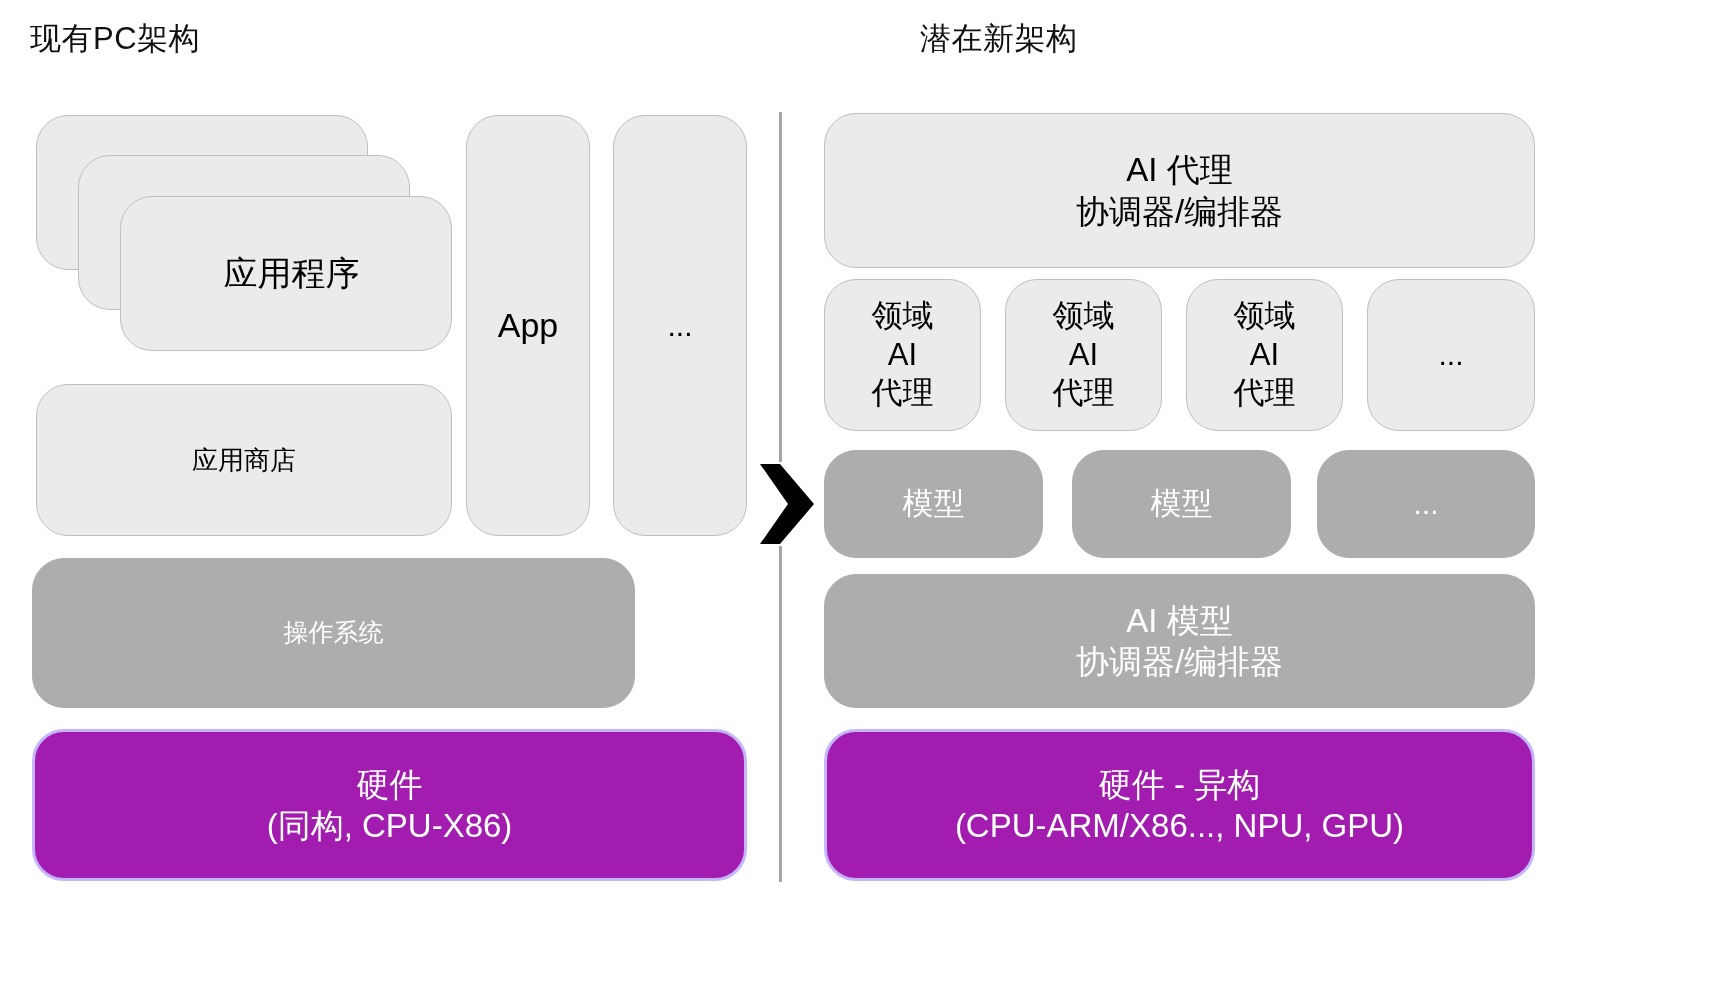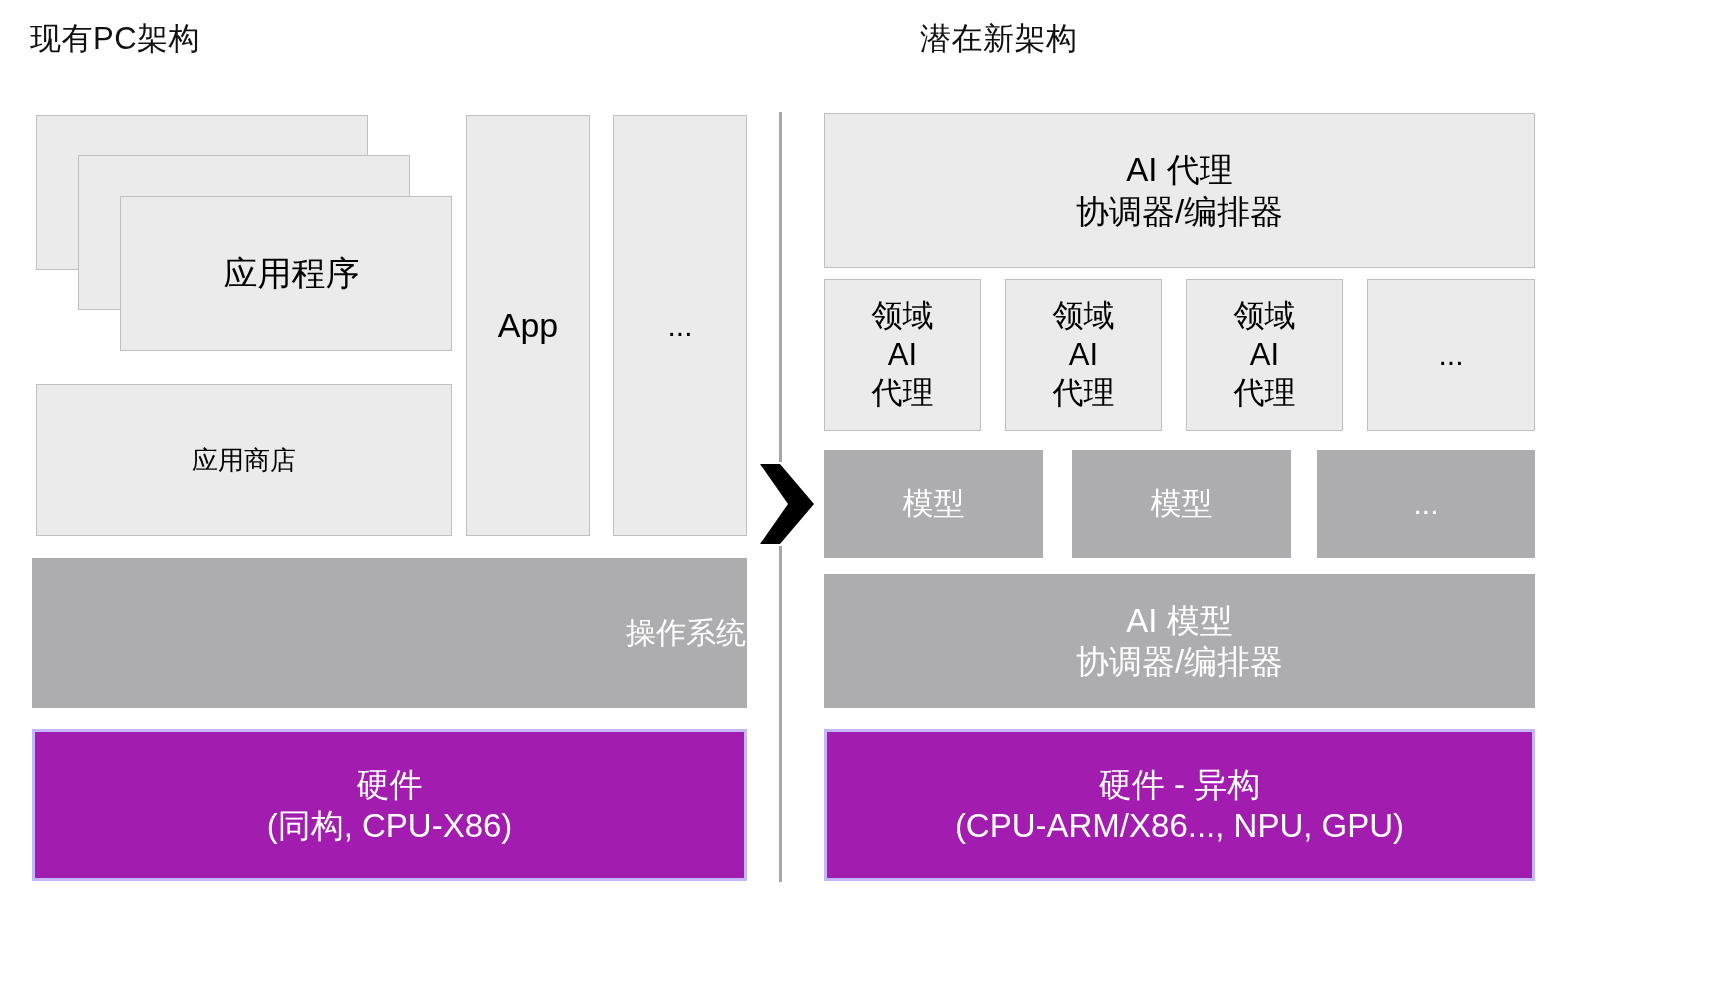--- a/index.html
+++ b/index.html
@@ -30,20 +30,21 @@
   
   .box {
     position: absolute;
     box-sizing: border-box;
     display: flex;
     align-items: center;
     justify-content: center;
     text-align: center;
     line-height: 1.25;
     white-space: pre-line;
+    border-radius: 32px;
   }
   .box.light {
     background: #ebebeb;
     border: 1px solid #bfbfbf;
     color: #000000;
   }
   .box.mid {
     background: #adadb0;
     border: 1px solid #adadb0;
     color: #ffffff;
@@ -59,22 +60,22 @@
   #app-card-back   { left: 36px;  top: 115px; width: 332px; height: 155px; }
   #app-card-mid    { left: 78px;  top: 155px; width: 332px; height: 155px; }
   #app-card-front  { left: 120px; top: 196px; width: 332px; height: 155px;
                      font-size: 34px; padding-left: 11px; }
   #app-store       { left: 36px;  top: 384px; width: 416px; height: 152px;
                      font-size: 26px; }
   #app-col         { left: 466px; top: 115px; width: 124px; height: 421px;
                      font-size: 34px; }
   #app-ellipsis    { left: 613px; top: 115px; width: 134px; height: 421px;
                      font-size: 30px; }
-  #os-box          { left: 32px;  top: 558px; width: 715px; height: 150px;
-                     font-size: 30px; justify-content: flex-end; }
+  #os-box          { left: 32px;  top: 558px; width: 603px; height: 150px;
+                     font-size: 25px; }
   #hw-left         { left: 32px;  top: 729px; width: 715px; height: 152px;
                      font-size: 33px; }
 
   
   #divider {
     position: absolute;
     left: 779px;
     top: 112px;
     width: 3px;
     height: 770px;

